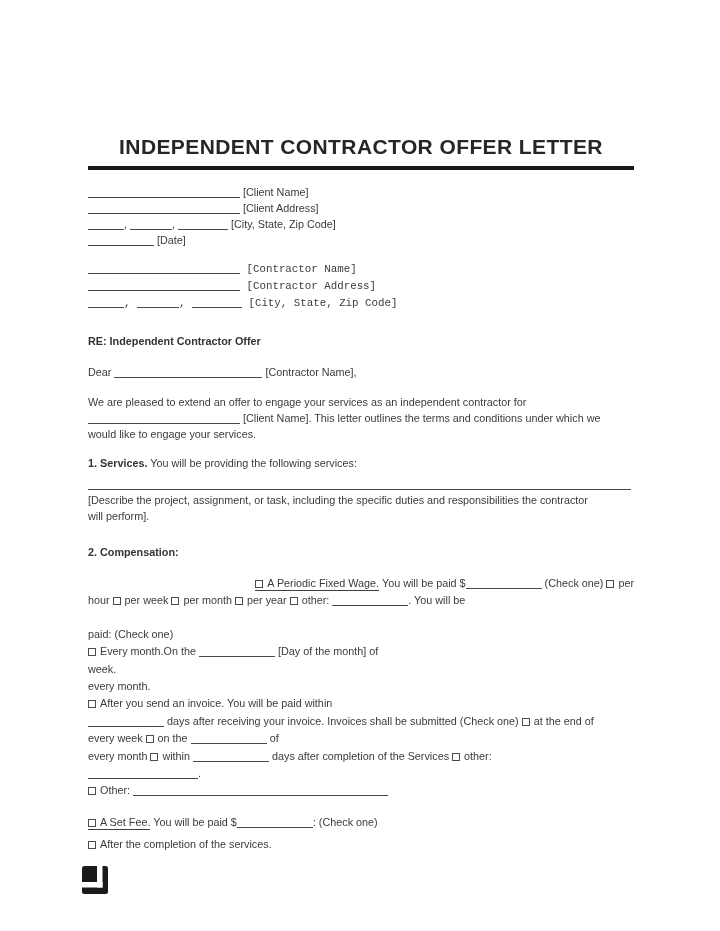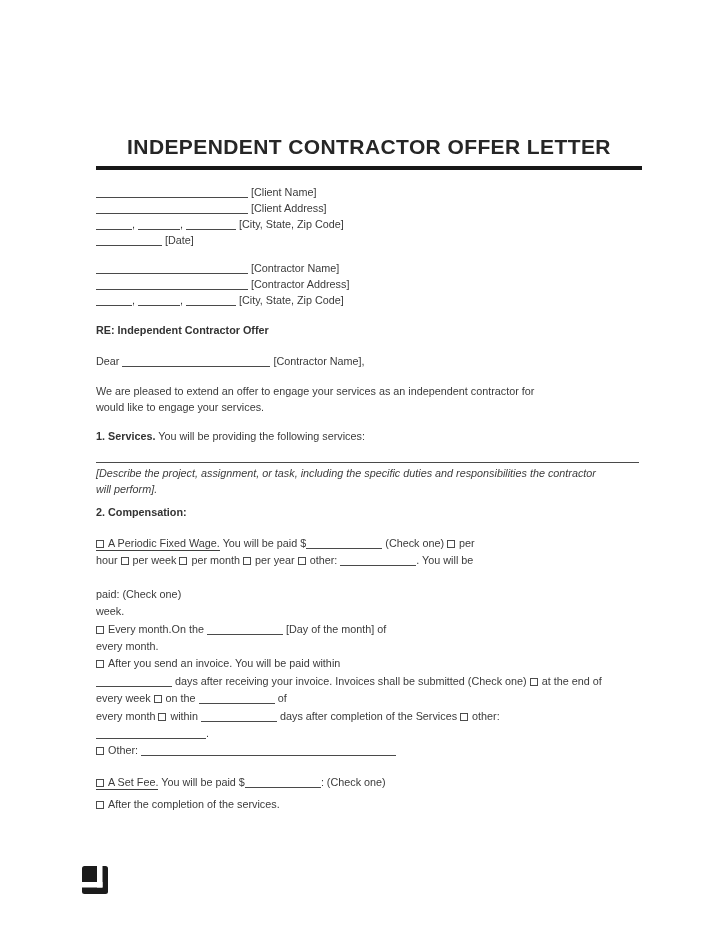--- a/index.html
+++ b/index.html
@@ -1,20 +1,20 @@
 <!DOCTYPE html>
 <html><head>
 <meta charset="utf-8">
 <style>
   html,body{margin:0;padding:0;}
   body{
     width:720px;height:931px;background:#ffffff;position:relative;
     font-family:"Liberation Sans",sans-serif;color:#3b3b3b;overflow:hidden;
   }
-  .doc{position:absolute;left:96px;top:135px;width:546px;font-size:10.8px;}
+  .doc{position:absolute;left:88px;top:135px;width:546px;font-size:10.8px;}
   .title{
     font-weight:bold;font-size:21px;line-height:24px;color:#262626;
     text-align:center;letter-spacing:.4px;margin:0 0 7px 0;white-space:pre;
   }
   .rule{height:4px;background:#181818;margin-bottom:14px;}
   .block{margin-bottom:13px;}
   .line{line-height:16px;white-space:pre;}
   .bl{
     display:inline-block;border-bottom:1px solid #4a4a4a;height:11px;
     position:relative;top:2px;
@@ -33,52 +33,53 @@
 <div class="doc">
   <h1 class="title">INDEPENDENT CONTRACTOR OFFER LETTER</h1>
   <div class="rule"></div>
   <div id="blocks">
       <div class="block" style="margin-bottom: 12px;">
         <div class="line"><span class="bl" style="width: 152px;"></span><span> [Client Name]</span></div>
         <div class="line"><span class="bl" style="width: 152px;"></span><span> [Client Address]</span></div>
         <div class="line"><span class="bl" style="width: 36px;"></span><span>, </span><span class="bl" style="width: 42px;"></span><span>, </span><span class="bl" style="width: 50px;"></span><span> [City, State, Zip Code]</span></div>
         <div class="line"><span class="bl" style="width: 66px;"></span><span> [Date]</span></div>
       </div>
-      <div class="block" style="margin-bottom: 14px;">
+      <div class="block" style="margin-bottom: 22px; font-family: Liberation Mono, monospace;">
         <div class="line"><span class="bl" style="width: 152px;"></span><span> [Contractor Name]</span></div>
         <div class="line"><span class="bl" style="width: 152px;"></span><span> [Contractor Address]</span></div>
         <div class="line"><span class="bl" style="width: 36px;"></span><span>, </span><span class="bl" style="width: 42px;"></span><span>, </span><span class="bl" style="width: 50px;"></span><span> [City, State, Zip Code]</span></div>
       </div>
       <div class="block" style="margin-bottom: 15px;">
         <div class="line"><span class="b">RE: Independent Contractor Offer</span></div>
       </div>
       <div class="block" style="margin-bottom: 14px;">
         <div class="line"><span>Dear </span><span class="bl" style="width: 148px;"></span><span> [Contractor Name],</span></div>
       </div>
       <div class="block" style="margin-bottom: 13px;">
         <div class="line"><span>We are pleased to extend an offer to engage your services as an independent contractor for</span></div>
+        <div class="line"><span class="bl" style="width: 152px;"></span><span> [Client Name]. This letter outlines the terms and conditions under which we</span></div>
         <div class="line"><span>would like to engage your services.</span></div>
       </div>
       <div class="block" style="margin-bottom: 5px;">
         <div class="line"><span class="b">1. Services.</span><span> You will be providing the following services:</span></div>
       </div>
-      <div class="block" style="margin-bottom: 7px; font-style: italic;">
+      <div class="block" style="margin-bottom: 20px;">
         <div class="line"><span class="bl" style="width: 543px;"></span></div>
         <div class="line"><span>[Describe the project, assignment, or task, including the specific duties and responsibilities the contractor</span></div>
         <div class="line"><span>will perform].</span></div>
       </div>
       <div class="block" style="margin-bottom: 15px;">
         <div class="line"><span class="b">2. Compensation:</span></div>
       </div>
       <div class="block" style="margin-bottom: 11px;">
-        <div class="line" style="line-height: 17.4px;"><span class="ug"><span class="cb"></span><span>A Periodic Fixed Wage.</span></span><span> You will be paid $</span><span class="bl" style="width: 76px;"></span><span> (Check one) </span><span class="cb"></span><span>per</span></div>
+        <div class="line" style="line-height: 17.4px; text-align: right;"><span class="ug"><span class="cb"></span><span>A Periodic Fixed Wage.</span></span><span> You will be paid $</span><span class="bl" style="width: 76px;"></span><span> (Check one) </span><span class="cb"></span><span>per</span></div>
         <div class="line" style="line-height: 17.4px;"><span>hour </span><span class="cb"></span><span>per week </span><span class="cb"></span><span>per month </span><span class="cb"></span><span>per year </span><span class="cb"></span><span>other: </span><span class="bl" style="width: 76px;"></span><span>. You will be</span></div>
         <div class="line" style="line-height: 17.4px; margin-top: 16px;"><span>paid: (Check one)</span></div>
+        <div class="line" style="line-height: 17.4px;"><span class="cb"></span><span>Every month.On the </span><span class="bl" style="width: 76px;"></span><span> [Day of the month] of</span></div>
         <div class="line" style="line-height: 17.4px;"><span>week.</span></div>
-        <div class="line" style="line-height: 17.4px;"><span class="cb"></span><span>Every month.On the </span><span class="bl" style="width: 76px;"></span><span> [Day of the month] of</span></div>
         <div class="line" style="line-height: 17.4px;"><span>every month.</span></div>
         <div class="line" style="line-height: 17.4px;"><span class="cb"></span><span>After you send an invoice. You will be paid within</span></div>
         <div class="line" style="line-height: 17.4px;"><span class="bl" style="width: 76px;"></span><span> days after receiving your invoice. Invoices shall be submitted (Check one) </span><span class="cb"></span><span>at the end of</span></div>
         <div class="line" style="line-height: 17.4px;"><span>every week </span><span class="cb"></span><span>on the </span><span class="bl" style="width: 76px;"></span><span> of</span></div>
         <div class="line" style="line-height: 17.4px;"><span>every month </span><span class="cb"></span><span>within </span><span class="bl" style="width: 76px;"></span><span> days after completion of the Services </span><span class="cb"></span><span>other:</span></div>
         <div class="line" style="line-height: 17.4px;"><span class="bl" style="width: 110px;"></span><span>.</span></div>
         <div class="line" style="line-height: 17.4px;"><span class="cb"></span><span>Other: </span><span class="bl" style="width: 255px;"></span></div>
       </div>
       <div class="block" style="margin-bottom: 0px;">
         <div class="line" style="line-height: 22px;"><span class="ug"><span class="cb"></span><span>A Set Fee.</span></span><span> You will be paid $</span><span class="bl" style="width: 76px;"></span><span>: (Check one)</span></div>

